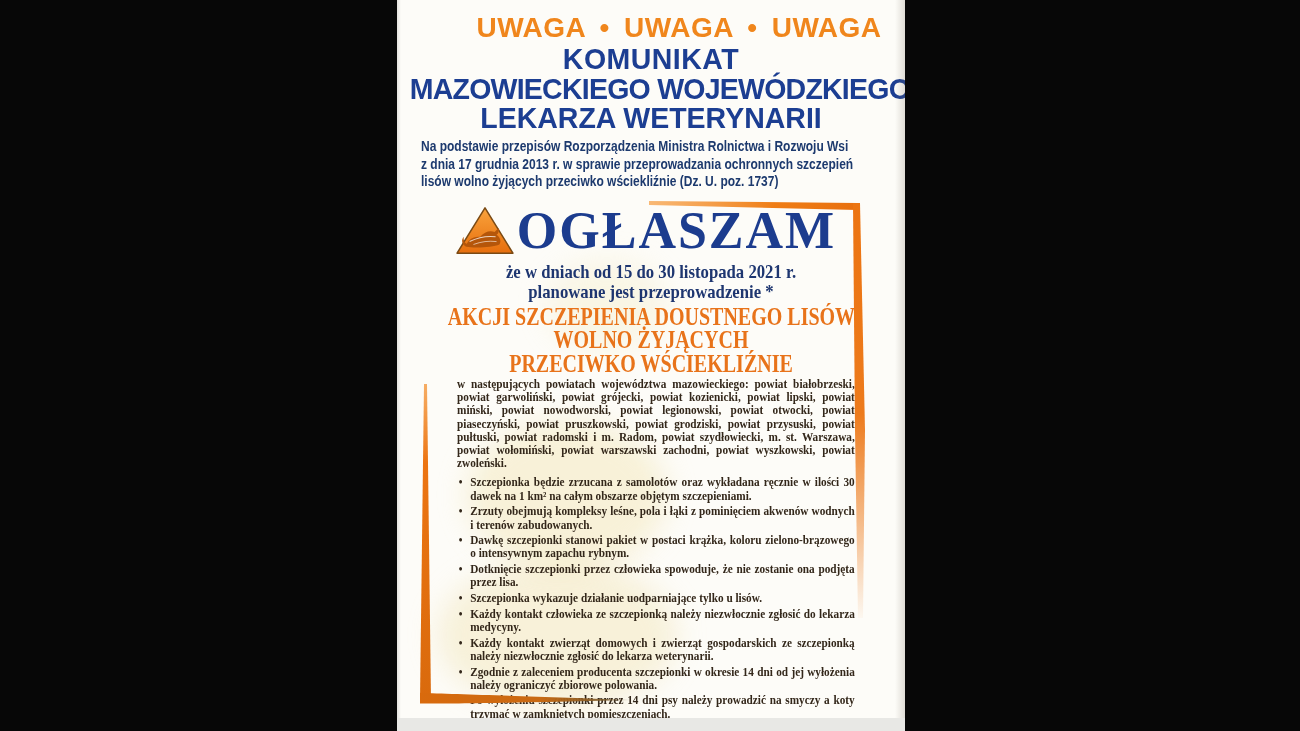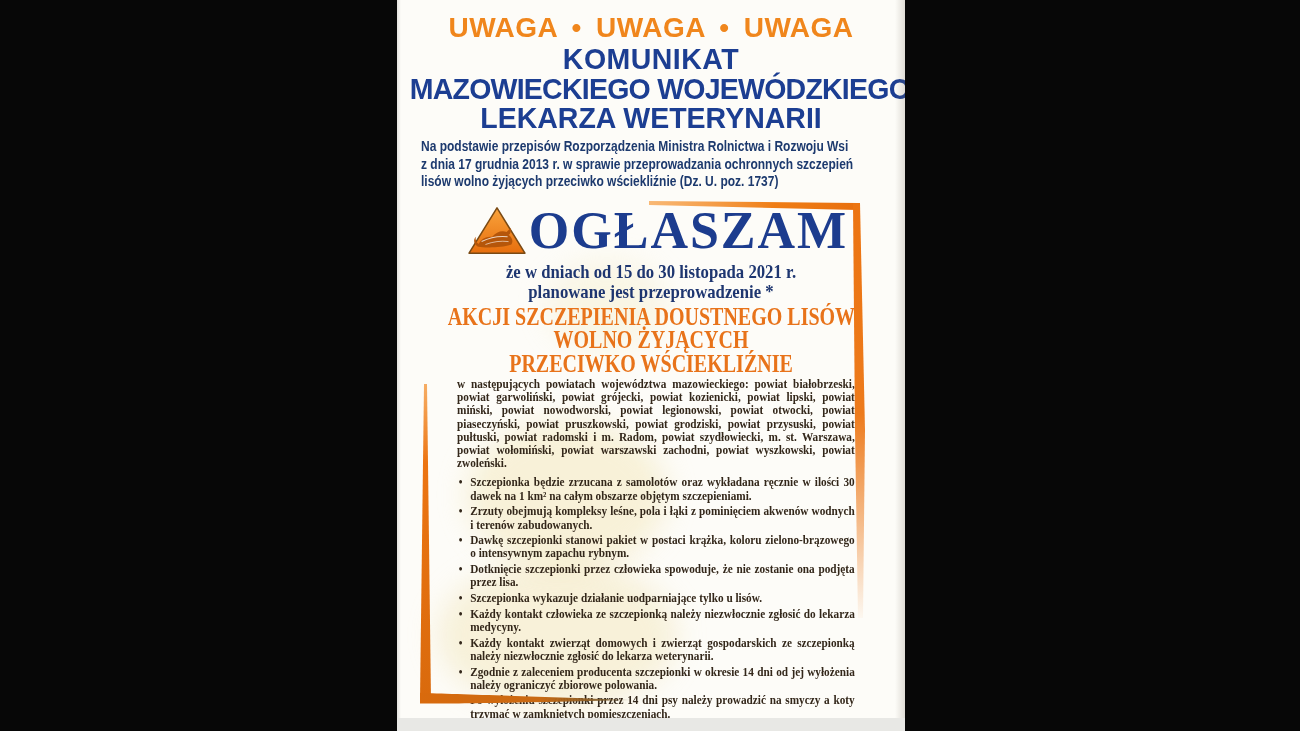--- a/index.html
+++ b/index.html
@@ -17,39 +17,39 @@
   .stain2 { left:40px; top:560px; width:240px; height:150px; background:rgba(238,221,160,.35); }
   .stain3 { left:150px; top:260px; width:120px; height:90px; background:rgba(242,231,185,.3); }
   .edge-r { position:absolute; right:0; top:0; width:10px; height:100%;
     background:linear-gradient(to right, rgba(120,110,95,0), rgba(120,110,95,.22)); }
   .edge-l { position:absolute; left:0; top:0; width:4px; height:100%;
     background:linear-gradient(to right, rgba(0,0,0,.10), rgba(0,0,0,0)); }
   .bottom-band { position:absolute; left:0; bottom:0; width:100%; height:13px; background:#e8e8e5; }
 
   .attention {
     position:absolute; top:12px; left:0; width:100%; text-align:center;
-    color:#f0861c; font-weight:bold; font-size:28px; letter-spacing:.5px; word-spacing:6px;
+    color:#f0861c; font-weight:bold; font-size:28px; letter-spacing:.5px; word-spacing:6px;padding-left:28px;
   }
   .title {
     position:absolute; top:44px; left:0; width:100%; text-align:center;
     color:#1c3e92; font-weight:bold; transform:scaleX(.95);
   }
   .title div { white-space:nowrap; }
   .t1 { font-size:30px; line-height:30px; letter-spacing:.5px; }
   .t2 { font-size:30px; line-height:29px; letter-spacing:-.8px; }
   .t3 { font-size:30px; line-height:29px; }
   .legal {
     position:absolute; top:137px; left:24px;
     color:#1d3a6e; font-weight:bold; font-size:15px; line-height:17.5px;
     transform:scaleX(.8); transform-origin:left top;
   }
   .legal div { white-space:nowrap; }
 
   .announce-row {
-    position:absolute; top:204px; left:16px; width:100%;
+    position:absolute; top:204px; left:4px; width:100%;
     display:flex; justify-content:center; align-items:center; gap:1px;
     transform:translateX(-10px);
   }
   .announce-word {
     font-family:"Liberation Serif", serif; font-weight:bold;
     font-size:52px; line-height:54px; color:#1c3c8e; letter-spacing:2px; white-space:nowrap;
   }
   .tri { width:62px; height:52px; flex:0 0 auto; }
 
   .dates {

